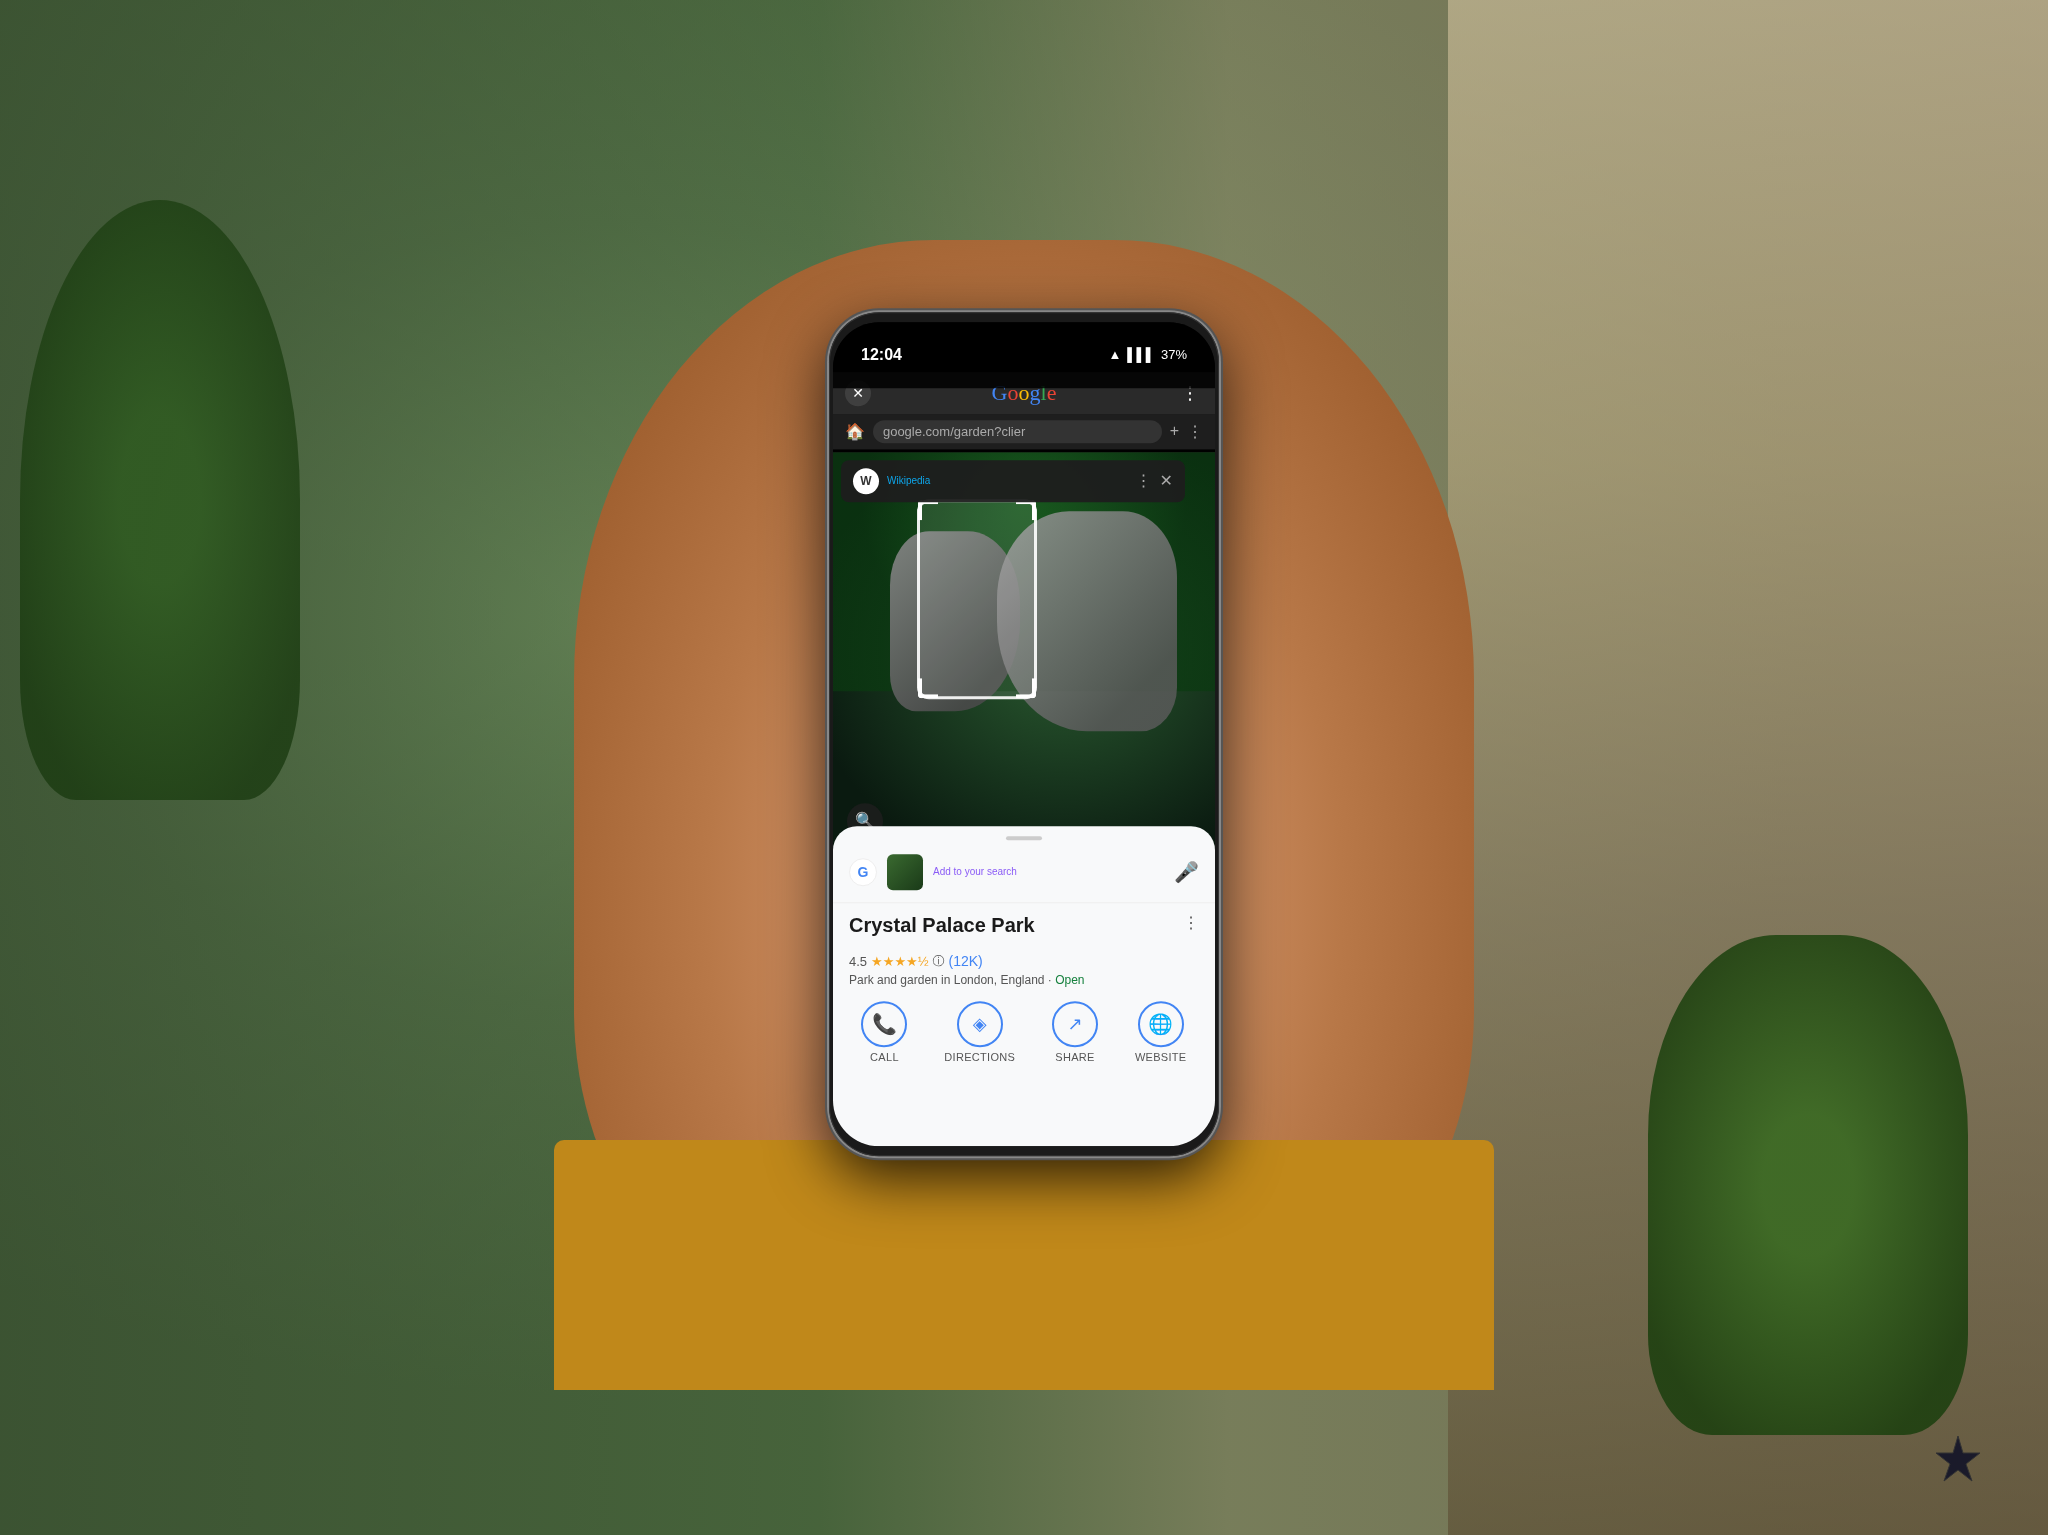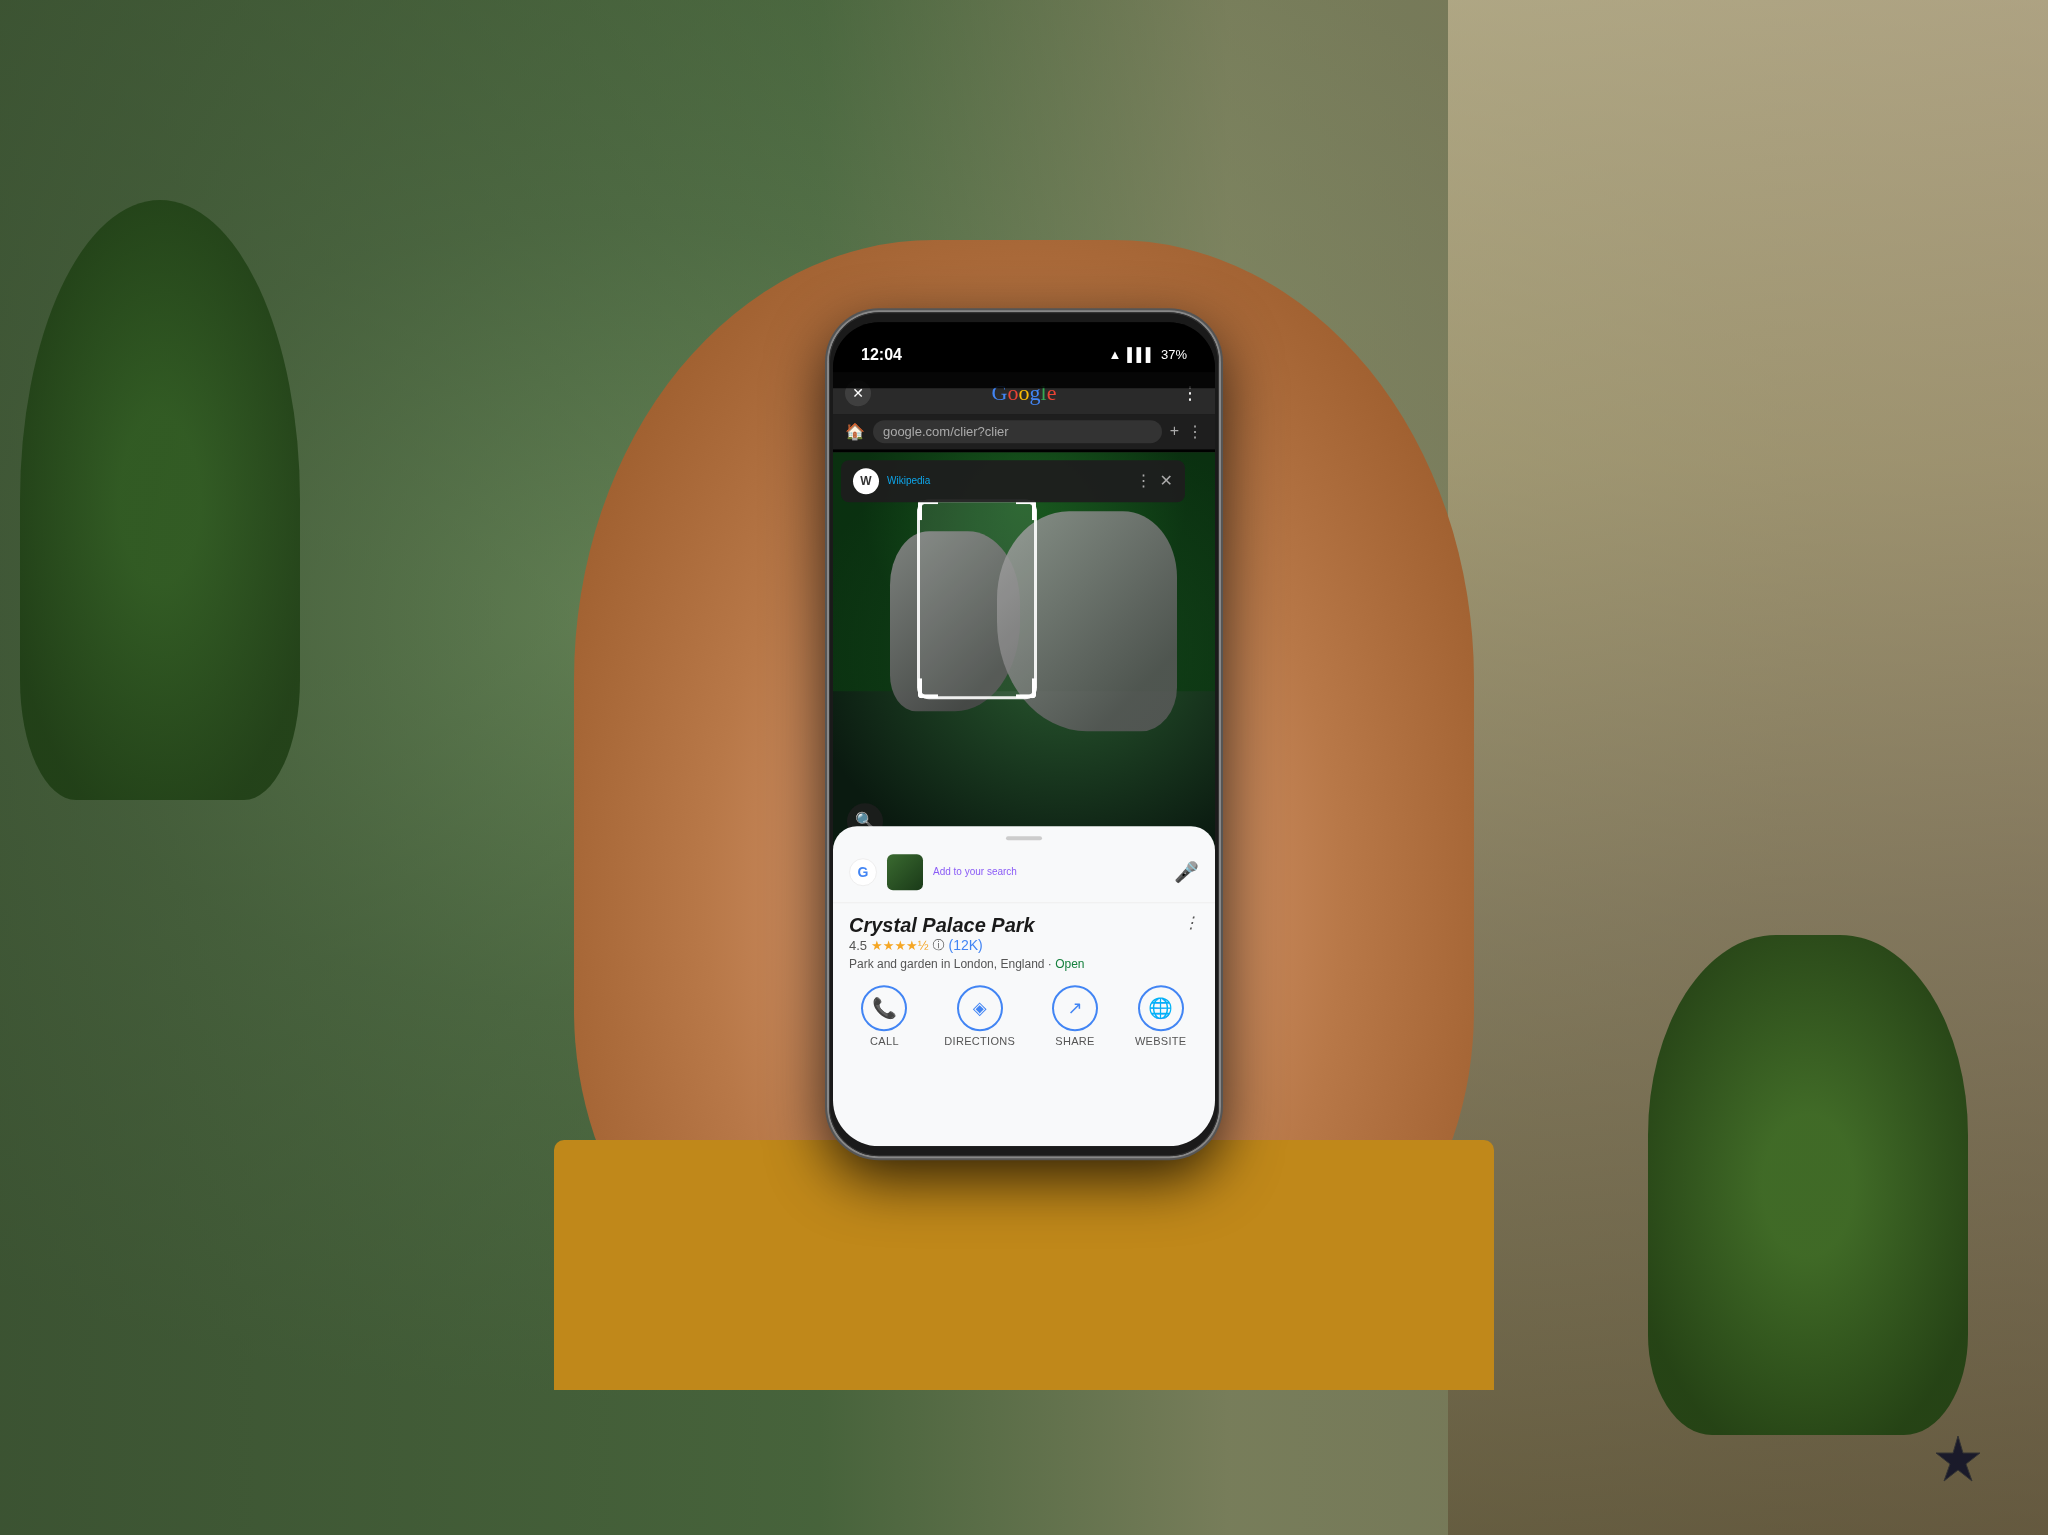--- a/index.html
+++ b/index.html
@@ -424,22 +424,21 @@
     }
 
     
     .place-info {
       padding: 10px 16px 6px;
     }
     .place-header {
       display: flex;
       justify-content: space-between;
       align-items: flex-start;
-      margin-bottom: 0;
-      font-style: italic;
+      margin-bottom: 16px;
     }
     .place-name {
       font-size: 20px;
       font-weight: 600;
       color: #1a1a1a;
       line-height: 1.2;
     }
     .place-more {
       color: #555;
       font-size: 16px;
@@ -583,21 +582,21 @@
           </div>
           <div class="google-logo">
             <span class="g">G</span><span class="o1">o</span><span class="o2">o</span><span class="g2">g</span><span class="l">l</span><span class="e">e</span>
           </div>
           <div class="more-btn">
             <span>⋮</span>
           </div>
         </div>
         <div class="url-bar">
           <span class="url-bar-home">🏠</span>
-          <div class="url-bar-text">google.com/clier?clier</div>
+          <div class="url-bar-text">google.com/garden?clier</div>
           <div class="url-bar-actions">
             <span>+</span>
             <span>⋮</span>
           </div>
         </div>
       </div>
 
       <div class="lens-area">
         <div class="lens-image">
 

